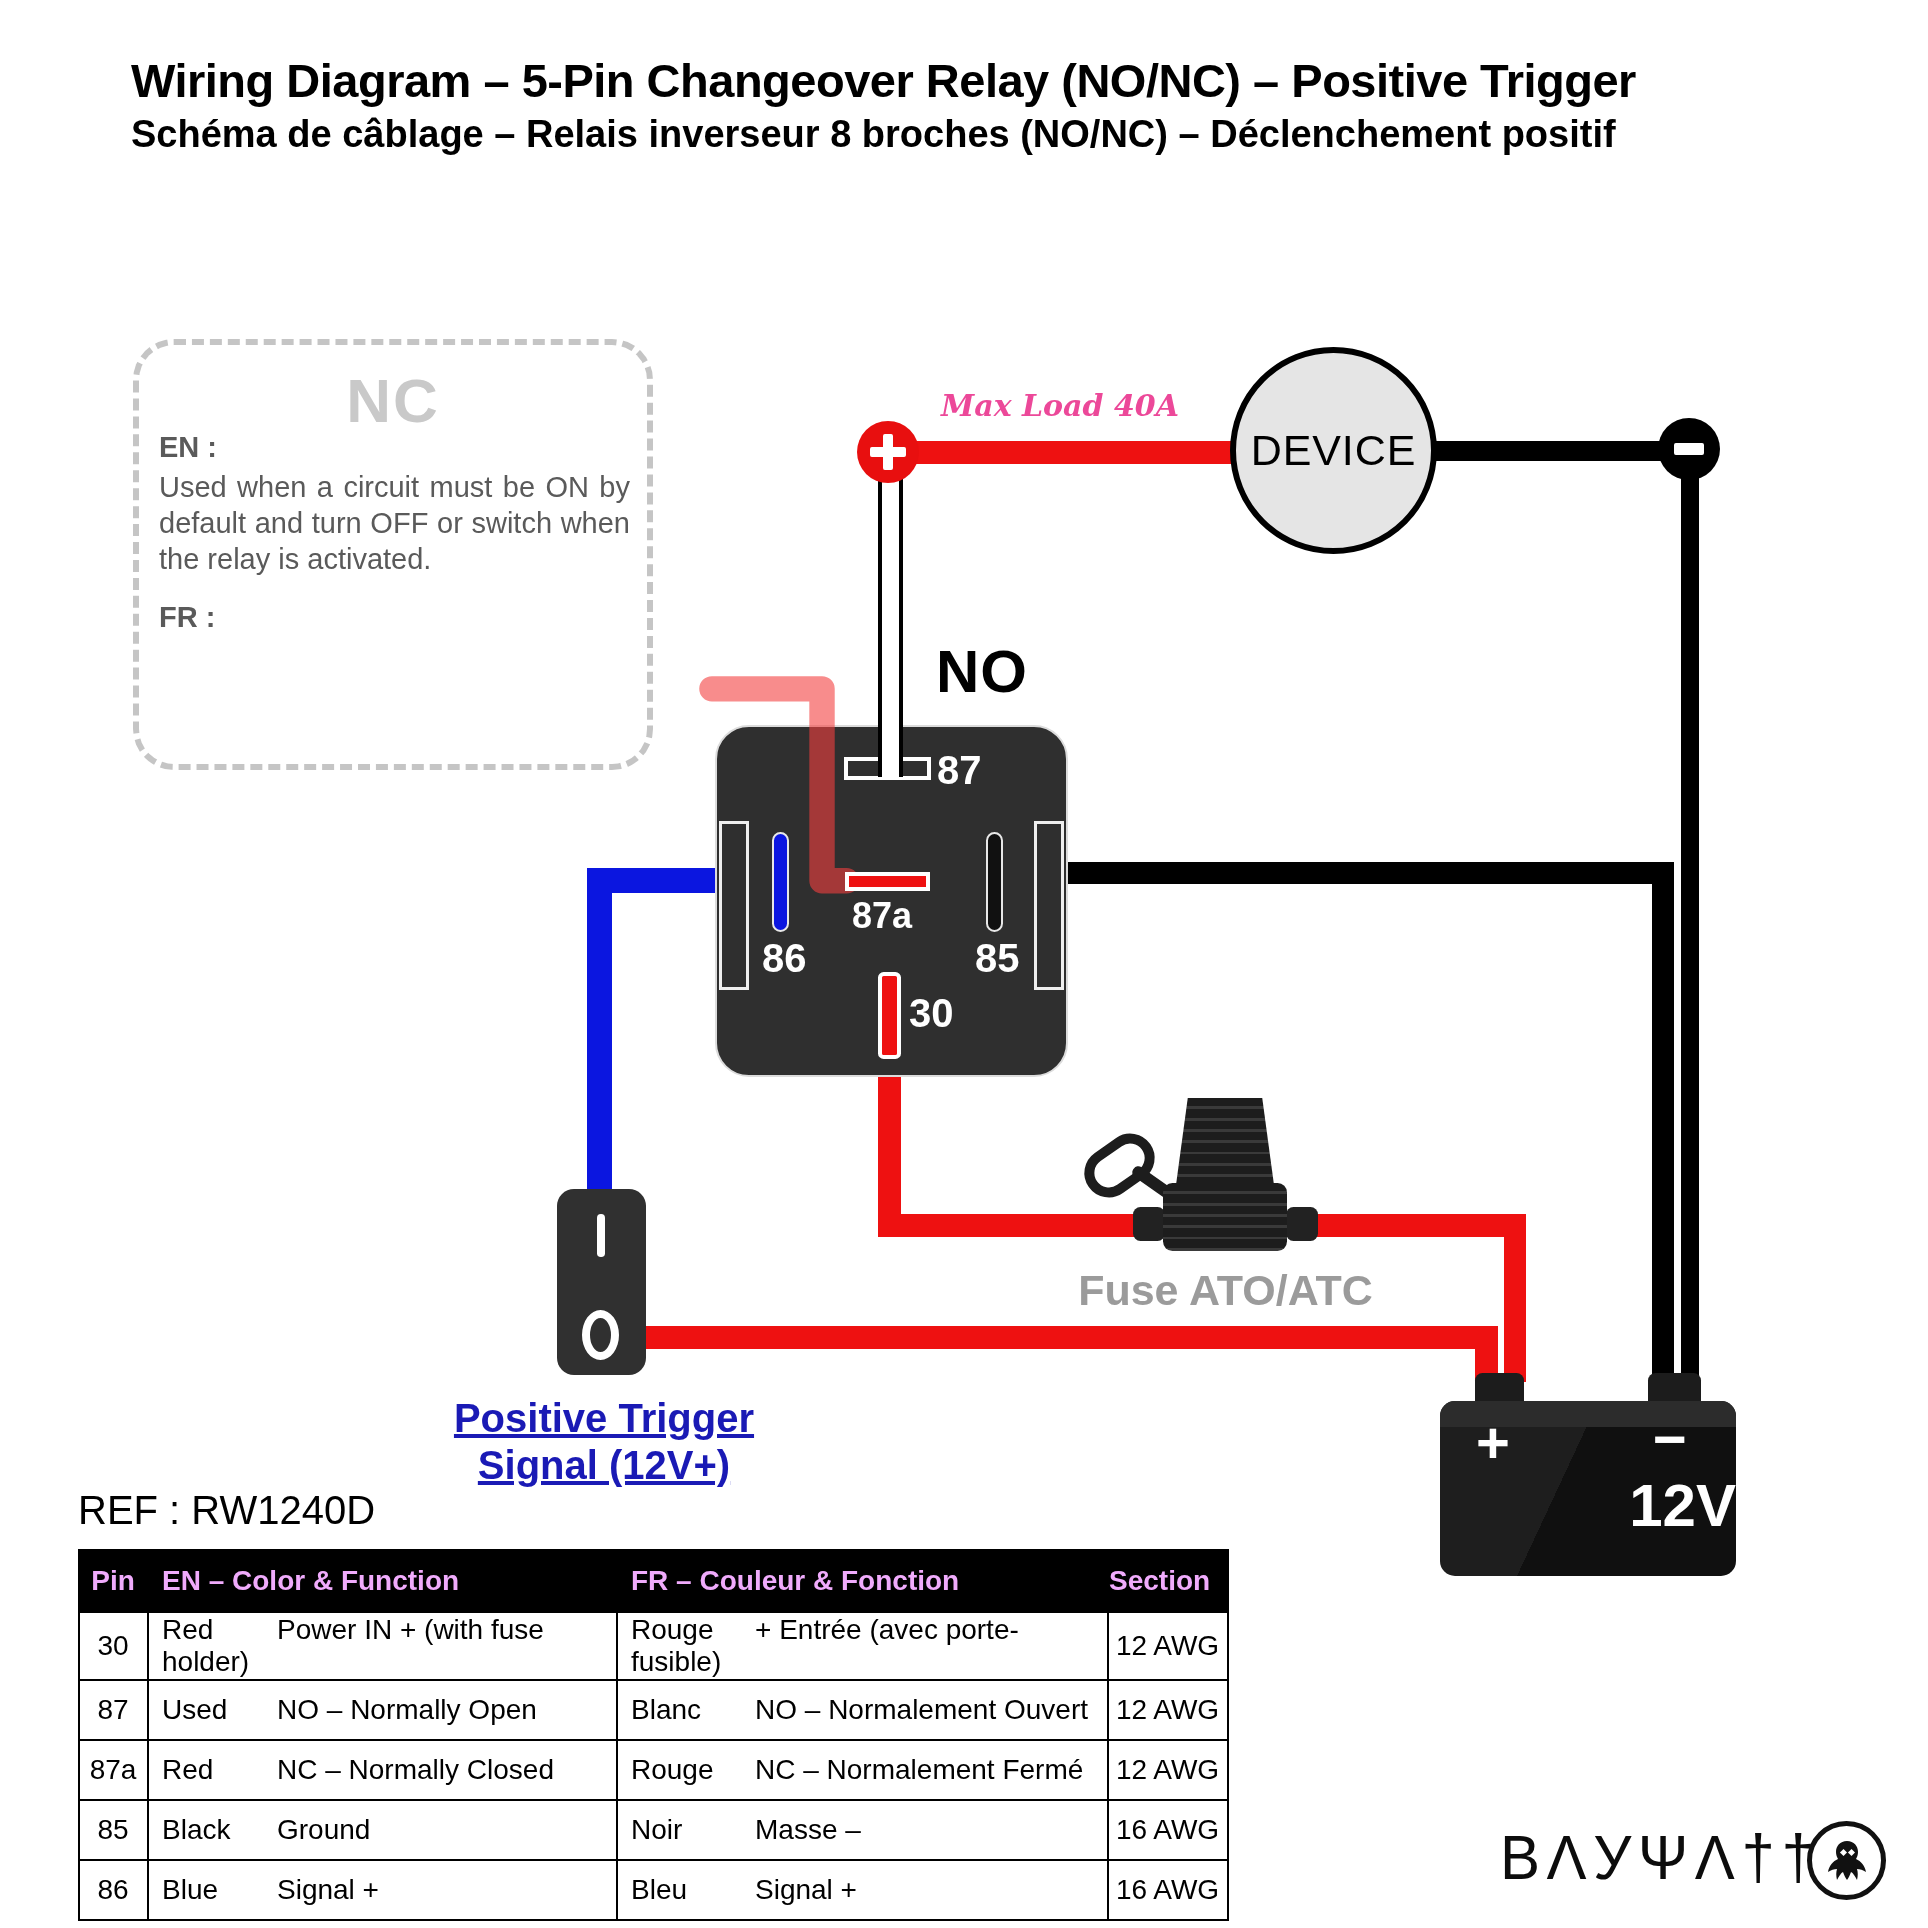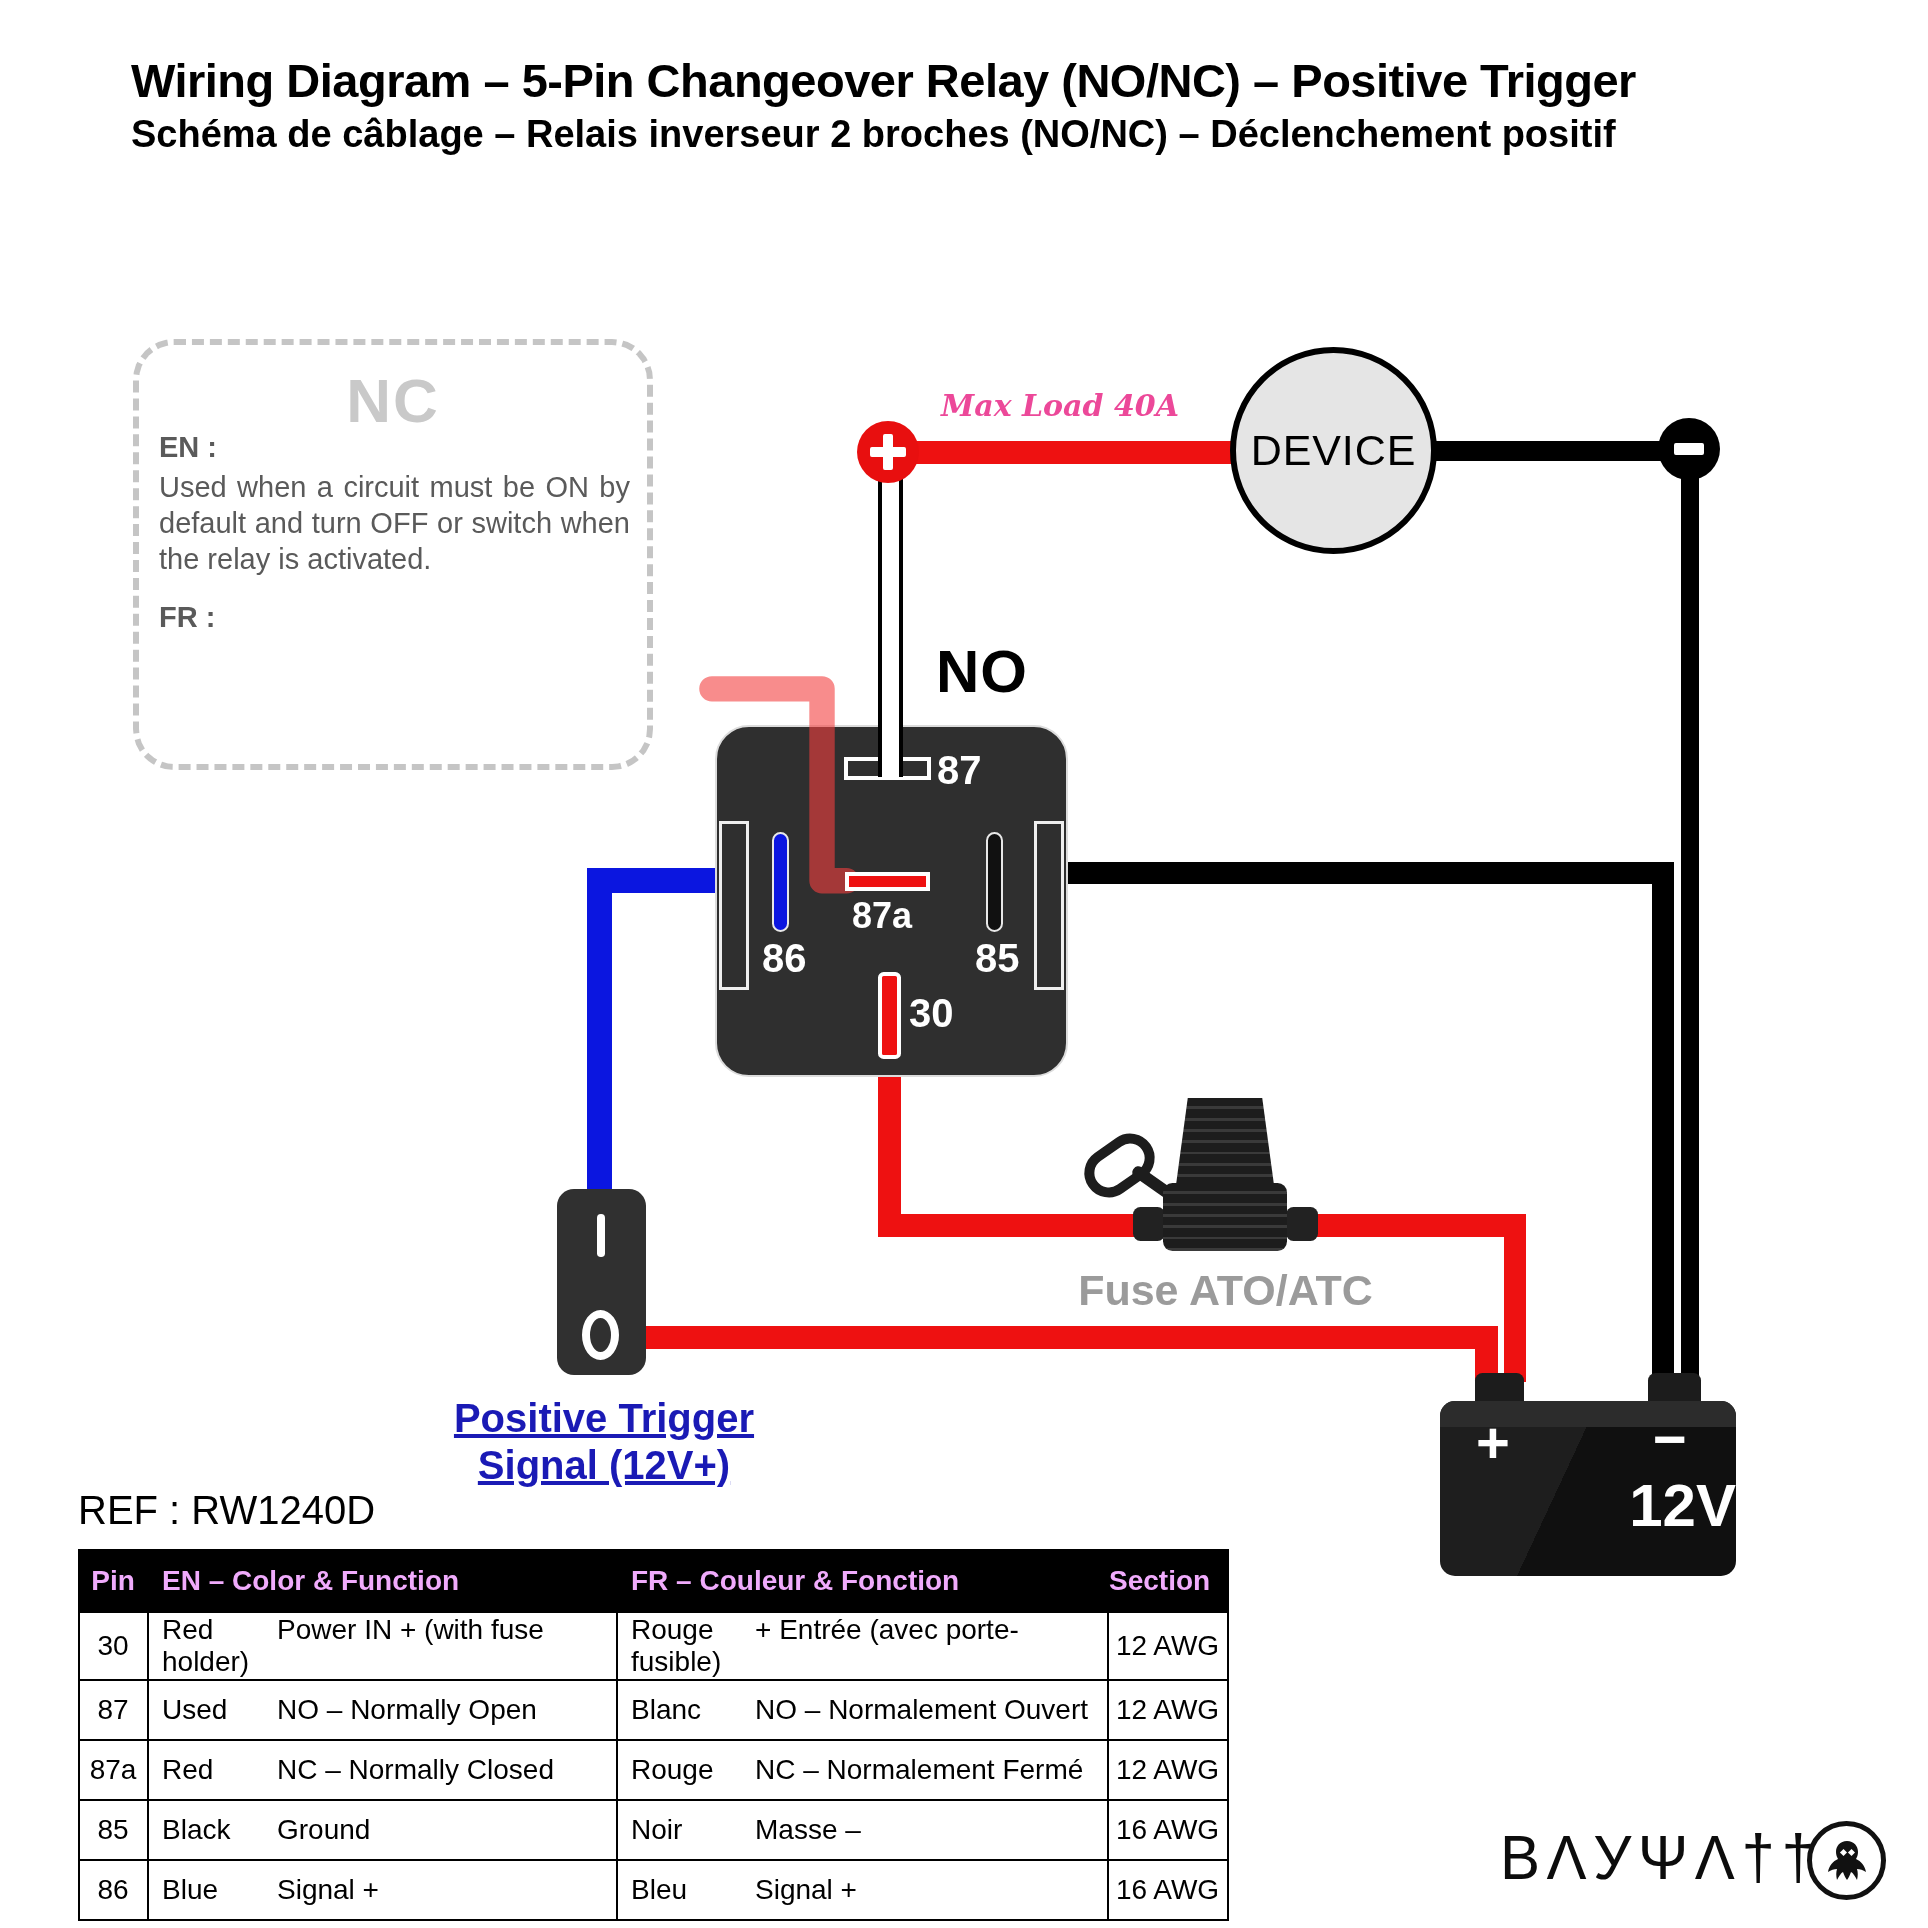--- a/index.html
+++ b/index.html
@@ -66,21 +66,21 @@
   .logo-text{left:1480px;top:1823px;font-size:60px;letter-spacing:6.6px;color:#0c0c0c;transform:scaleY(1.06);white-space:nowrap;}
   .logo-circle{left:1787px;top:1821px;width:79px;height:79px;border:5.6px solid #111;border-radius:50%;box-sizing:border-box;
                display:flex;align-items:center;justify-content:center;}
 </style>
 </head>
 <body>
 
 <div class="canvas">
 
   <div class="abs title-en">Wiring Diagram – 5-Pin Changeover Relay (NO/NC) – Positive Trigger</div>
-  <div class="abs title-fr">Schéma de câblage – Relais inverseur 2 broches (NO/NC) – Déclenchement positif</div>
+  <div class="abs title-fr">Schéma de câblage – Relais inverseur 8 broches (NO/NC) – Déclenchement positif</div>
 
   <div class="abs nc-box"></div>
   <div class="abs nc-title">NC</div>
   <div class="abs nc-label" style="left:139px;top:431px;">EN :</div>
   <div class="abs nc-text" style="left:139px;top:469px;">Used when a circuit must be ON by default and turn OFF or switch when the relay is activated.</div>
   <div class="abs nc-label" style="left:139px;top:601px;">FR :</div>
 
   <div class="wire" style="left:880px;top:441px;width:344px;height:22.6px;background:#ee1111;"></div>
 
   <div class="wire" style="left:1408px;top:441px;width:235px;height:20px;background:#000;"></div>

